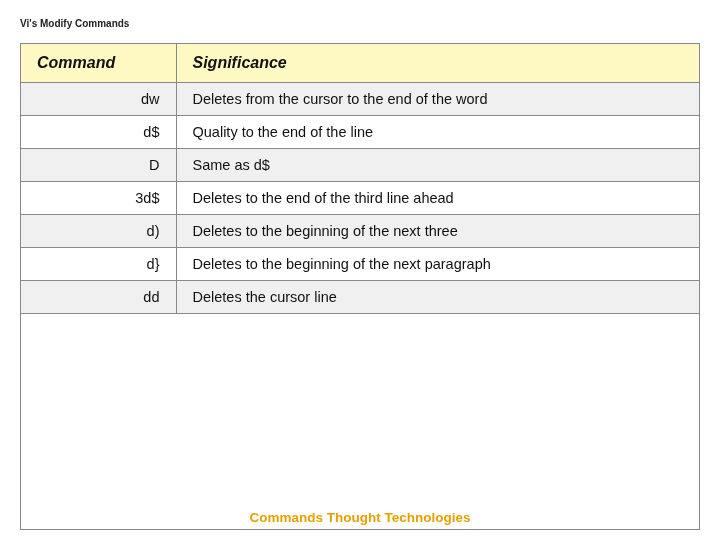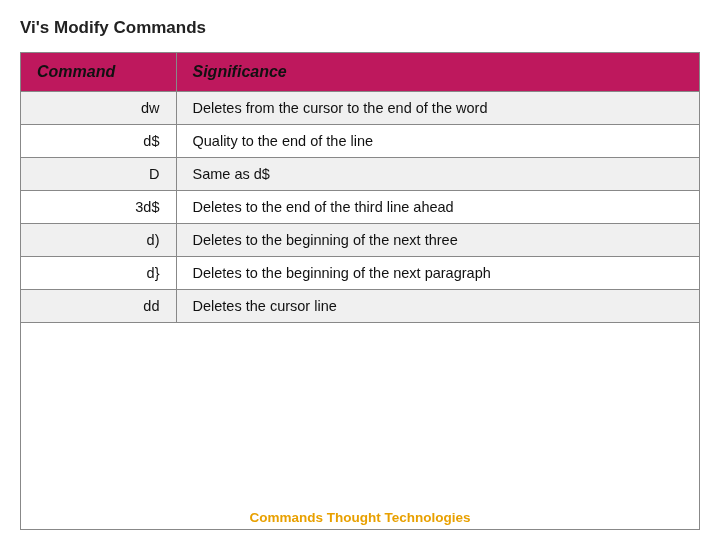--- a/index.html
+++ b/index.html
@@ -9,40 +9,40 @@
       font-family: Arial, sans-serif;
       width: 720px;
       height: 540px;
       overflow: hidden;
       display: flex;
       flex-direction: column;
       padding: 18px 20px 10px 20px;
     }
 
     #page-title {
-      font-size: 17px;
+      font-size: 10px;
       font-weight: bold;
       color: #222;
       margin-bottom: 14px;
     }
 
     .table-wrapper {
       border: 1.5px solid #888;
       border-bottom: none;
       flex: 1;
     }
 
     table {
       width: 100%;
       border-collapse: collapse;
       font-size: 15px;
     }
 
     thead tr {
-      background: #be185d;
+      background: #fef9c3;
       border-radius: 19px;
     }
 
     thead th {
       padding: 10px 16px;
       text-align: left;
       font-style: italic;
       font-weight: bold;
       font-size: 16px;
       border-bottom: 1.5px solid #888;

